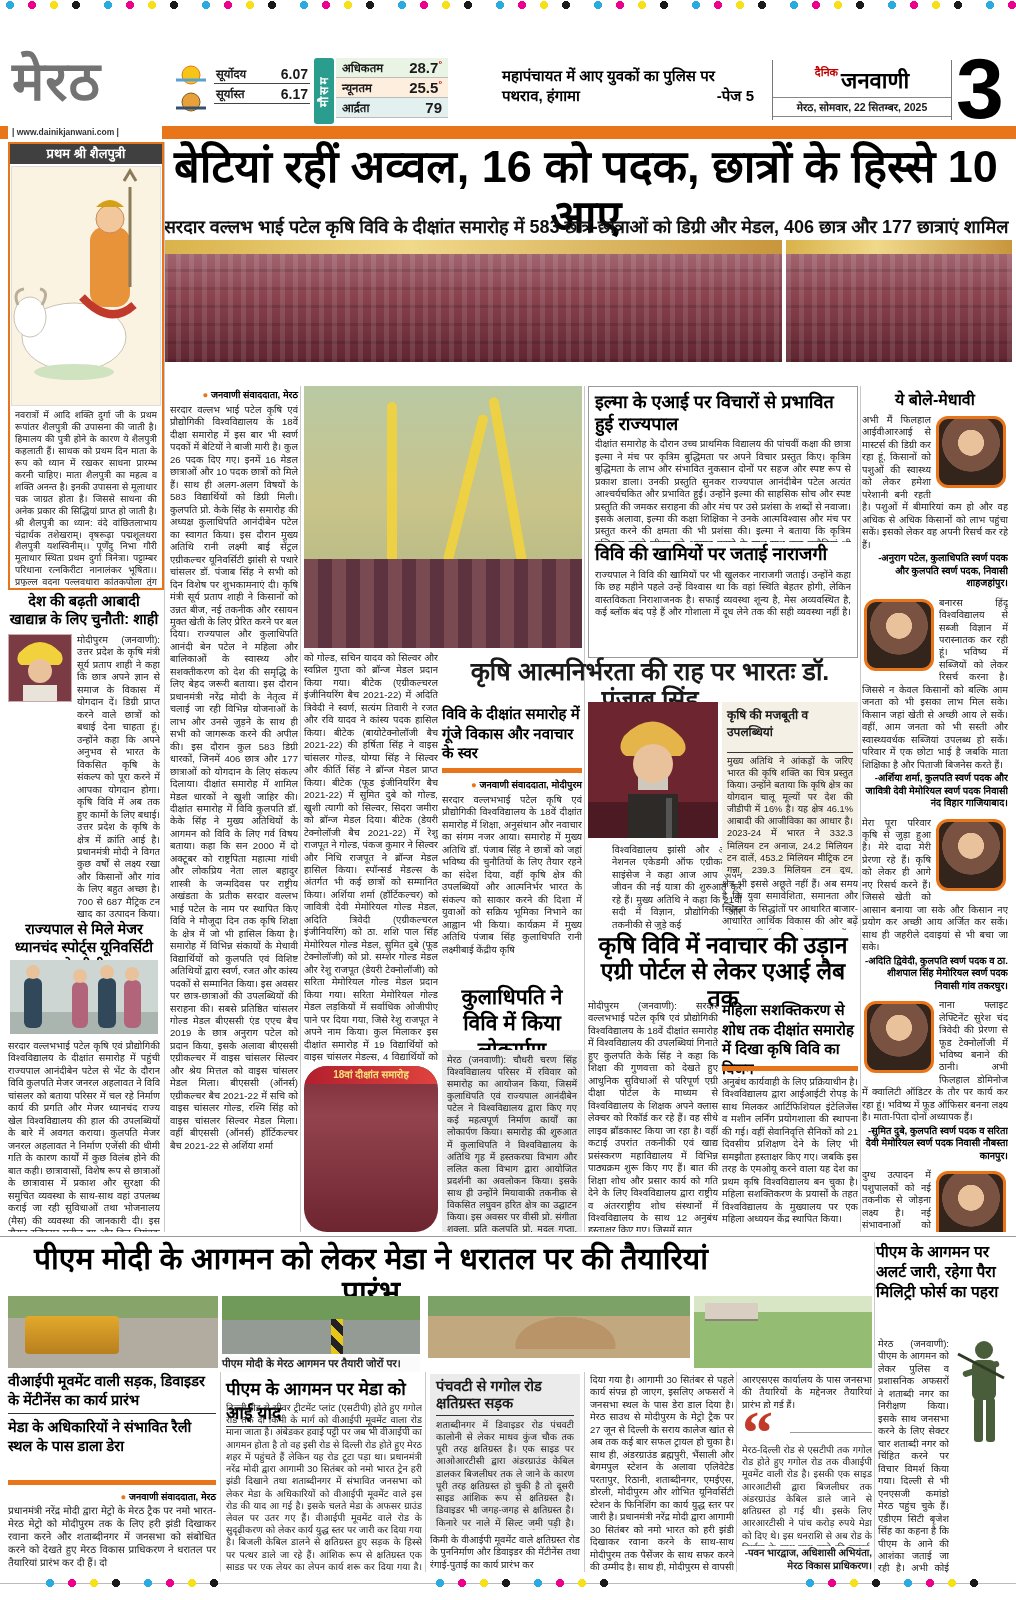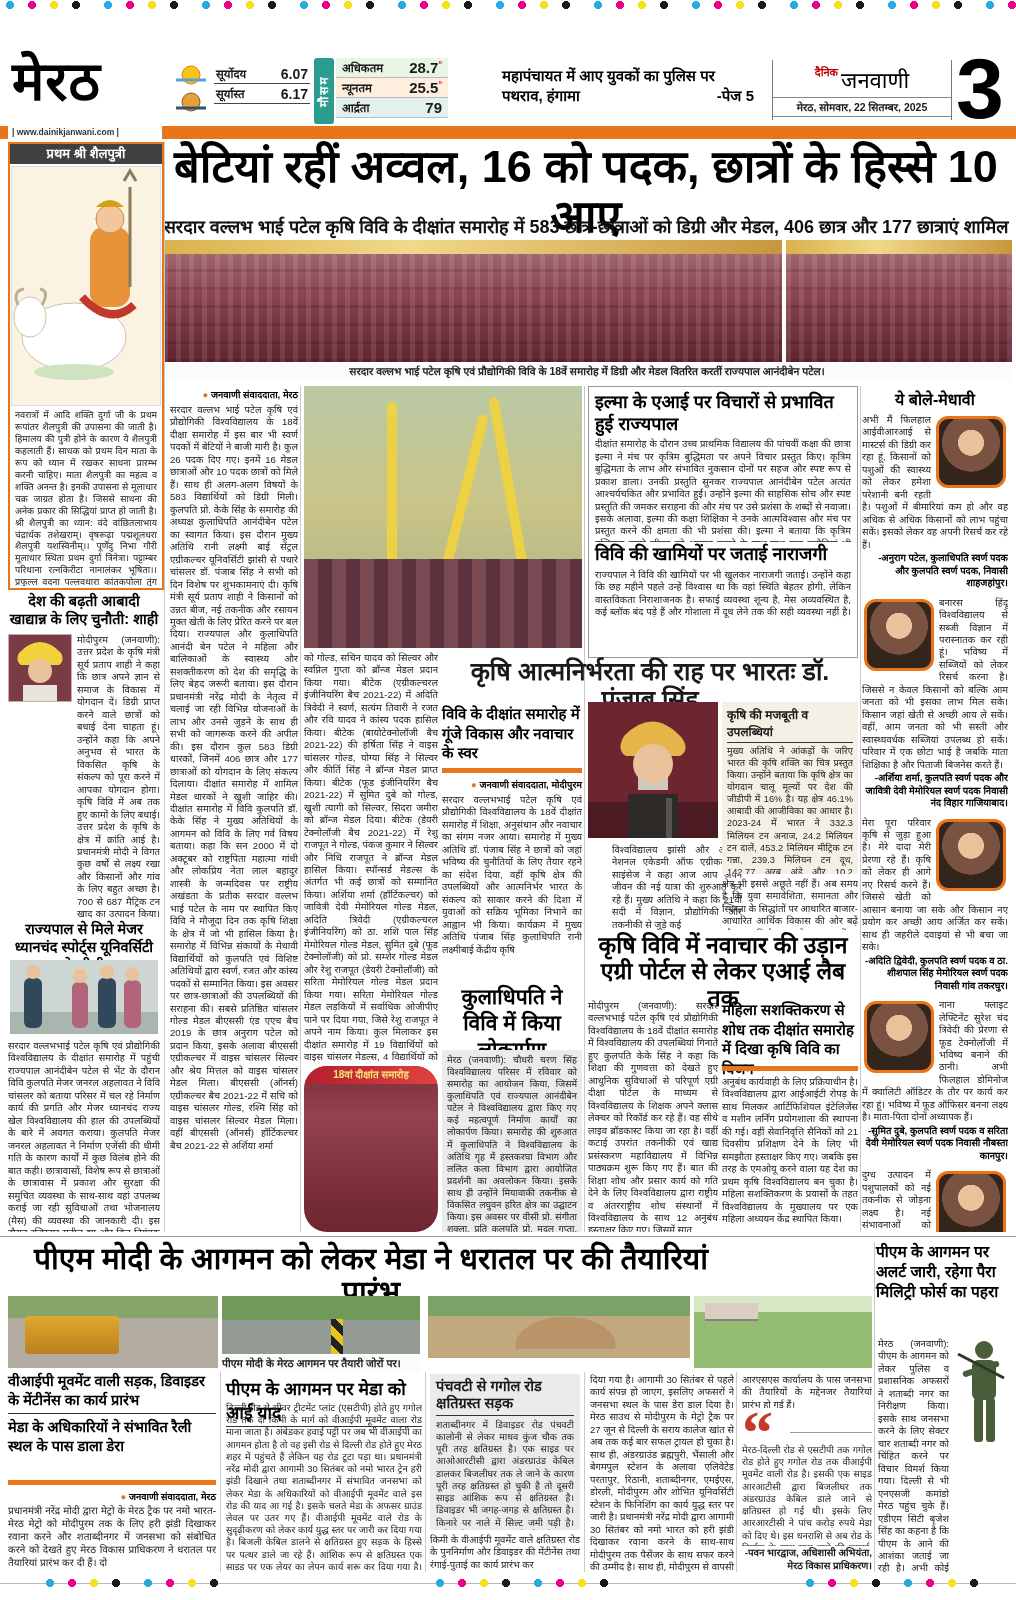--- a/index.html
+++ b/index.html
@@ -6,29 +6,29 @@
   #page{position:relative;width:1016px;height:1600px;background:#fff;margin:0 auto;overflow:hidden;}
   .abs{position:absolute;}
   .dots{height:11px;background-image:
     radial-gradient(circle 4px at 10px 5px,#29abe2 98%,transparent),
     radial-gradient(circle 4px at 32px 5px,#ec008c 98%,transparent),
     radial-gradient(circle 4px at 54px 5px,#f7e017 98%,transparent),
     radial-gradient(circle 4px at 76px 5px,#1a1a1a 98%,transparent);
     background-size:98px 11px;background-repeat:repeat-x;}
   .vr{width:1px;background:#c9c9c9;}
   .hr{height:1px;background:#9a9a9a;}
-  .city{font-size:54px;font-weight:900;letter-spacing:1px;line-height:1;color:#000000;}
+  .city{font-size:54px;font-weight:900;letter-spacing:1px;line-height:1;color:#737373;}
   .pageno{font-size:86px;font-weight:900;line-height:.85;color:#000;}
   .orangebar{background:#e8751a;}
   .urlchip{background:#fff;font-size:8.5px;font-weight:700;color:#333;line-height:13px;padding-left:4px;}
   .teaser{font-size:15px;font-weight:800;line-height:1.35;color:#000;}
   .teaser .pg{float:right;font-weight:800;}
   .brandbox{border-left:1px solid #777;border-right:1px solid #777;text-align:center;padding-top:4px;}
   .brand-sm{color:#c00000;font-size:11px;font-weight:700;vertical-align:top;margin-right:3px;}
-  .brand{font-size:22px;font-weight:400;color:#000;}
+  .brand{font-size:22px;font-weight:700;color:#000;}
   .dateline{font-size:10.5px;font-weight:700;border-top:1px solid #888;border-bottom:1px solid #888;margin-top:3px;padding:2px 4px;}
   .wlabel{font-size:11.5px;font-weight:700;}
   .wval{font-size:15px;font-weight:900;}
   .wrow{display:flex;justify-content:space-between;align-items:center;padding:1px 6px;border-bottom:1px solid #bbb;}
   .mausam{background:#2a9d8f;color:#fff;font-weight:800;font-size:12px;writing-mode:vertical-rl;transform:rotate(180deg);text-align:center;letter-spacing:2px;border-radius:3px;}
   .srtab .r{display:flex;justify-content:space-between;border-bottom:1.5px solid #444;padding:2px 2px 1px;}
   .srtab .l{font-size:11.5px;font-weight:700;}
   .srtab .v{font-size:14px;font-weight:900;}
   .deg{color:#c00000;font-size:9px;vertical-align:super;}
   .lead-hl{font-size:45px;font-weight:900;text-align:center;line-height:1.1;color:#000;}
@@ -134,21 +134,20 @@
 
   <div class="abs lead-hl" style="left:160px;top:142px;width:852px">बेटियां रहीं अव्वल, 16 को पदक, छात्रों के हिस्से 10 आए</div>
   <div class="abs lead-sub" style="left:160px;top:214px;width:852px">सरदार वल्लभ भाई पटेल कृषि विवि के दीक्षांत समारोह में 583 छात्र-छात्राओं को डिग्री और मेडल, 406 छात्र और 177 छात्राएं शामिल</div>
 
   <div class="abs photo photo-crowd" style="left:163px;top:240px;width:619px;height:122px">
     <div class="photo-banner"></div>
   </div>
   <div class="abs photo photo-crowd" style="left:786px;top:240px;width:226px;height:122px">
     <div class="photo-banner"></div>
   </div>
-  <div class="abs cap" style="left:162px;top:364px;width:850px;height:17px">सरदार वल्लभ भाई पटेल कृषि एवं प्रौद्योगिकी विवि के 18वें समारोह में डिग्री और मेडल वितरित करतीं राज्यपाल आनंदीबेन पटेल।</div>
 
   <div class="abs devbox" style="left:8px;top:142px;width:152px;height:444px">
     <div class="devhead">प्रथम श्री शैलपुत्री</div>
     <svg width="148" height="238" style="display:block;margin:2px auto 0;border:1px solid #ddd;background:#fdf8ee">
       <rect x="0" y="0" width="148" height="238" fill="#fbf3e2"></rect>
       <ellipse cx="62" cy="170" rx="52" ry="34" fill="#fff" stroke="#c9c2b4"></ellipse>
       <ellipse cx="18" cy="150" rx="16" ry="20" fill="#fff" stroke="#c9c2b4"></ellipse>
       <path d="M6 138 q-6 -14 6 -16 M30 138 q8 -14 -2 -16" stroke="#b9ae98" fill="none" stroke-width="3"></path>
       <rect x="78" y="60" width="40" height="80" rx="14" fill="#e8923a"></rect>
       <circle cx="98" cy="52" r="14" fill="#f2c79c" stroke="#c98c55"></circle>
@@ -231,21 +230,21 @@
     <rect y="100" width="130" height="36" fill="#4c1a22"></rect>
     <path d="M36 34 q29 -30 58 2 q8 12 -2 18 h-54 q-10 -6 -2 -20" fill="#e5b54a"></path>
     <circle cx="65" cy="62" r="20" fill="#e9c29b"></circle>
     <path d="M50 74 q15 14 30 0 l0 14 h-30 z" fill="#cfc8bd"></path>
     <rect x="40" y="92" width="50" height="44" fill="#2e2a28"></rect>
     <rect x="78" y="96" width="6" height="40" fill="#555"></rect>
   </svg>
   <div class="abs body-txt" style="left:612px;top:844px;width:130px;height:86px">विश्वविद्यालय झांसी और अध्यक्ष नेशनल एकेडमी ऑफ एग्रीकल्चरल साइंसेज ने कहा आज आप अपने जीवन की नई यात्रा की शुरुआत कर रहे हैं। मुख्य अतिथि ने कहा कि 21वीं सदी में विज्ञान, प्रौद्योगिकी और तकनीकी से जुड़े कई</div>
 
   <div class="abs sandbox" style="left:722px;top:702px;width:136px;height:172px;padding:4px 5px;box-sizing:border-box;overflow:hidden">
-    <div style="font-size:12px;font-weight:900;border-bottom:1.5px solid #333;padding-bottom:2px;margin-bottom:2px">कृषि की मजबूती व उपलब्धियां</div>
+    <div style="font-size:12px;font-weight:900;border-bottom:1.5px solid #333;padding-bottom:12px;margin-bottom:2px">कृषि की मजबूती व उपलब्धियां</div>
     <div class="body-txt" style="height:140px;font-size:9.3px">मुख्य अतिथि ने आंकड़ों के जरिए भारत की कृषि शक्ति का चित्र प्रस्तुत किया। उन्होंने बताया कि कृषि क्षेत्र का योगदान चालू मूल्यों पर देश की जीडीपी में 16% है। यह क्षेत्र 46.1% आबादी की आजीविका का आधार है। 2023-24 में भारत ने 332.3 मिलियन टन अनाज, 24.2 मिलियन टन दालें, 453.2 मिलियन मीट्रिक टन गन्ना, 239.3 मिलियन टन दूध, 142.77 अरब अंडे और 10.2 मिलियन टन मांस का उत्पादन किया। उन्होंने कहा कि यह उपलब्धियां अनुकूल मौसम, नई कृषि पद्धतियों और सरकार की योजनाओं का नतीजा हैं।</div>
   </div>
   <div class="abs body-txt" style="left:722px;top:878px;width:136px;height:52px">क्षेत्र भी इससे अछूते नहीं हैं। अब समय है कि युवा समावेशिता, समानता और स्थिरता के सिद्धांतों पर आधारित बाजार-आधारित आर्थिक विकास की ओर बढ़ें और आत्मनिर्भर भारत के अग्रदूत बनें।</div>
 
   <div class="abs big-hl" style="left:586px;top:932px;width:274px">
     <div>कृषि विवि में नवाचार की उड़ान</div>
     <div>एग्री पोर्टल से लेकर एआई लैब तक</div>
   </div>
   <div class="abs body-txt" style="left:588px;top:1000px;width:130px;height:232px">मोदीपुरम (जनवाणी): सरदार वल्लभभाई पटेल कृषि एवं प्रौद्योगिकी विश्वविद्यालय के 18वें दीक्षांत समारोह में विश्वविद्यालय की उपलब्धियां गिनाते हुए कुलपति केके सिंह ने कहा कि शिक्षा की गुणवत्ता को देखते हुए आधुनिक सुविधाओं से परिपूर्ण एग्री दीक्षा पोर्टल के माध्यम से विश्वविद्यालय के शिक्षक अपने क्लास लेक्चर को रिकॉर्ड कर रहे हैं। वह सीधे लाइव ब्रॉडकास्ट किया जा रहा है। वहीं कटाई उपरांत तकनीकी एवं खाद्य प्रसंस्करण महाविद्यालय में विभिन्न पाठ्यक्रम शुरू किए गए हैं। बात की शिक्षा शोध और प्रसार कार्य को गति देने के लिए विश्वविद्यालय द्वारा राष्ट्रीय व अंतरराष्ट्रीय शोध संस्थानों में विश्वविद्यालय के साथ 12 अनुबंध हस्ताक्षर किए गए। जिसमें सात</div>
   <div class="abs small-hl" style="left:722px;top:1000px;width:136px;font-size:15px">महिला सशक्तिकरण से शोध तक दीक्षांत समारोह में दिखा कृषि विवि का विजन</div>

